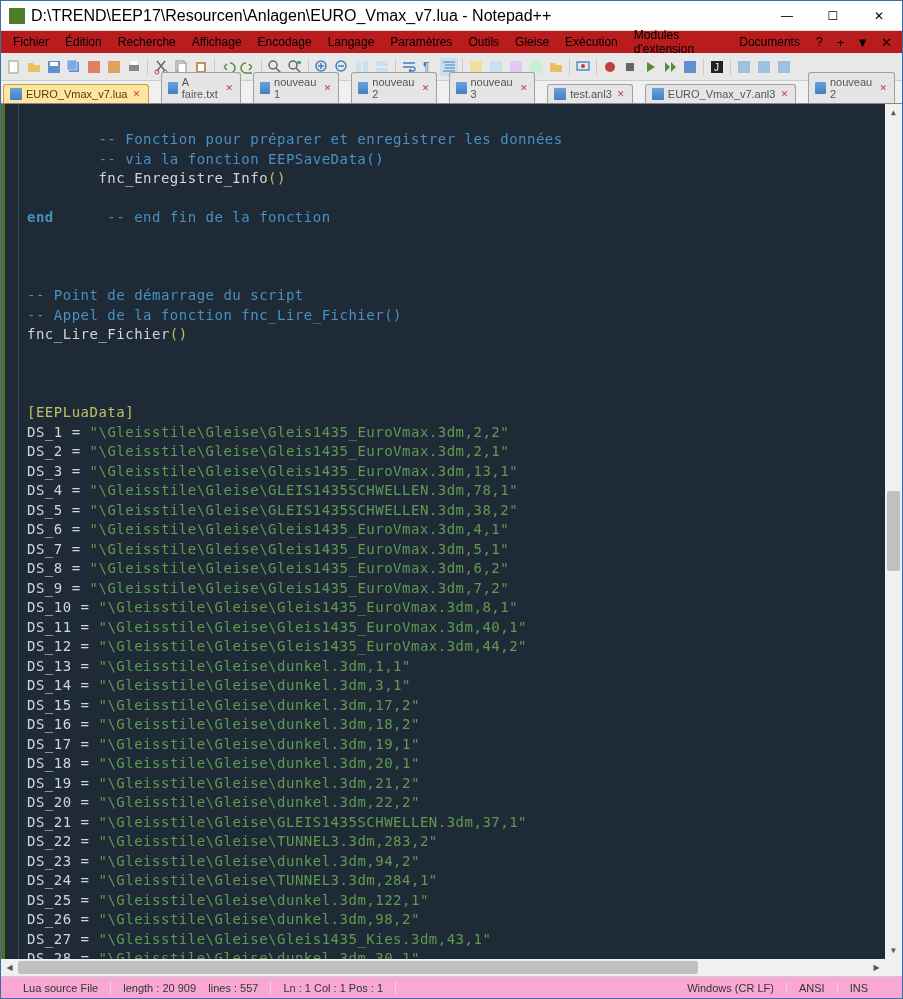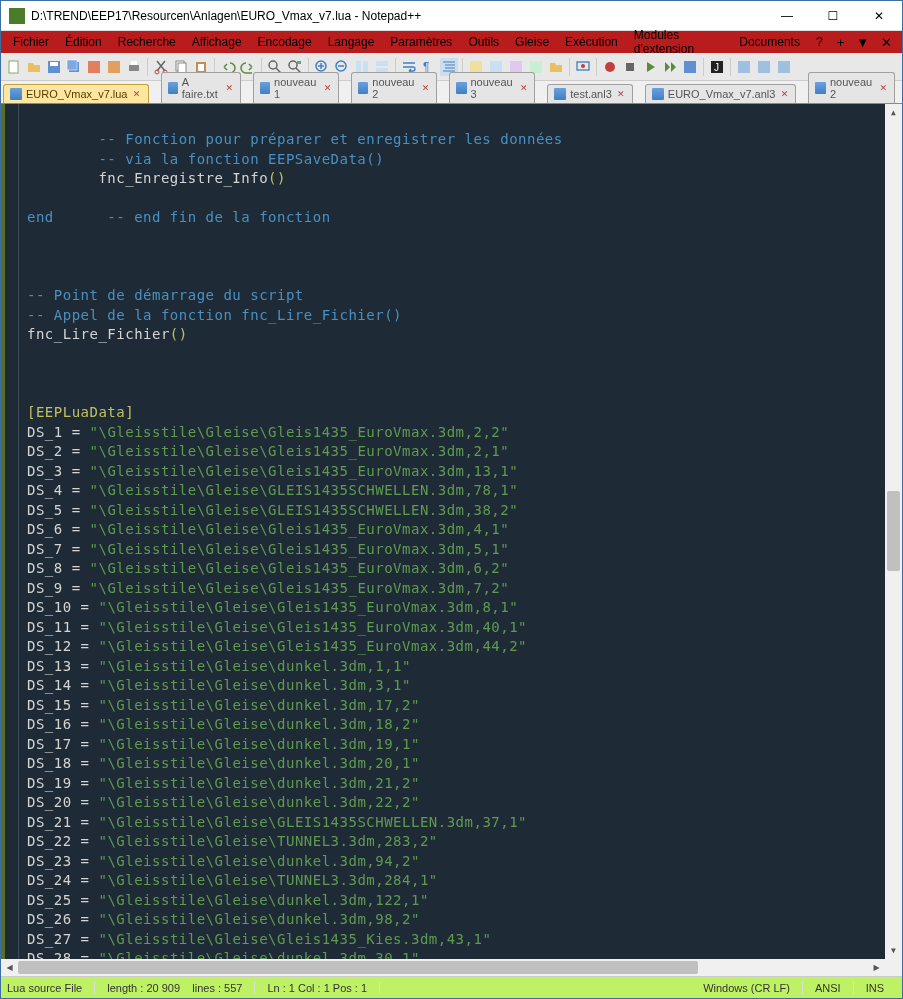--- a/index.html
+++ b/index.html
@@ -20,21 +20,21 @@
   display: flex;
   align-items: center;
   padding-left: 8px;
   border-bottom: 1px solid #ddd;
 }
 .titlebar .icon {
   width: 16px; height: 16px;
   background: #4a7c2a;
   margin-right: 6px;
 }
-.titlebar .title { flex: 1; font-size: 12px; color: #000; }
+.titlebar .title { flex: 1; font-size: 16px; color: #000; }
 .winbtns { display: flex; }
 .winbtn {
   width: 46px; height: 30px;
   display: flex; align-items: center; justify-content: center;
   font-size: 12px; color: #000;
 }
 
 .menubar {
   height: 22px;
   background: #b91c1c;
@@ -135,21 +135,21 @@
   line-height: 19.5px;
   white-space: pre;
   overflow: hidden;
   letter-spacing: 0.5px;
   margin-top: 24px;
 }
 .code .ln { display: block; height: 19.5px; }
 .c-comment { color: #4a90c2; }
 .c-ident { color: #d4d4d4; }
 .c-paren { color: #c0c060; }
-.c-kw { color: #4a90c2; font-weight: normal; }
+.c-kw { color: #4a90c2; font-weight: bold; }
 .c-section { color: #c0c060; }
 .c-eq { color: #d4d4d4; }
 .c-str { color: #609a50; }
 
 .scrollbar-v {
   width: 17px;
   background: #f0f0f0;
   display: flex;
   flex-direction: column;
 }
@@ -167,27 +167,27 @@
   background: #f0f0f0;
   display: flex;
 }
 .scrollbar-h .sb-btn { width: 17px; height: 17px; }
 .scrollbar-h .sb-track { flex: 1; position: relative; }
 .scrollbar-h .sb-thumb-h { position: absolute; top: 2px; bottom: 2px; left: 0; width: 80%; background: #c0c0c0; border-radius: 2px; }
 .scrollbar-h .corner { width: 17px; background: #f0f0f0; }
 
 .statusbar {
   height: 22px;
-  background: #bef264;
+  background: #f9a8d4;
   border-top: 1px solid #ccc;
   display: flex;
   align-items: center;
   font-size: 11px;
   color: #333;
-  padding: 0 6px;
+  padding: 0 22px;
 }
 .statusbar .cell { padding: 0 12px; border-right: 1px solid #ddd; }
 .statusbar .cell:first-child { padding-left: 0; }
 .statusbar .flex { flex: 1; }
 </style>
 </head>
 <body>
 
 <div class="titlebar">
   <div class="icon"></div>

